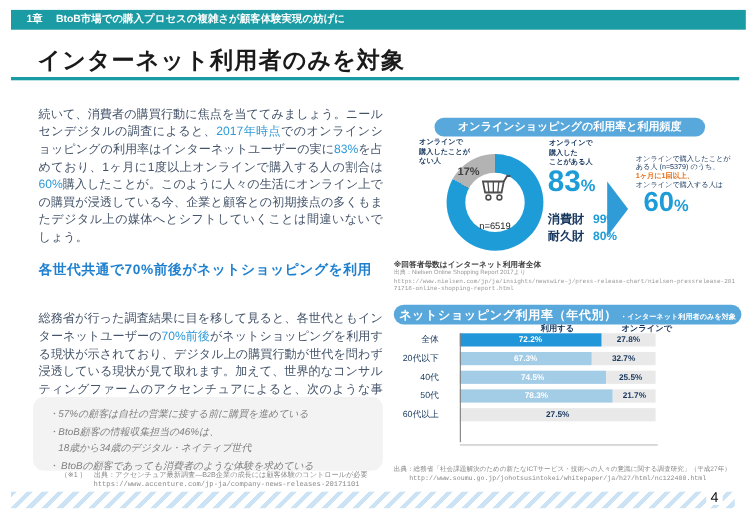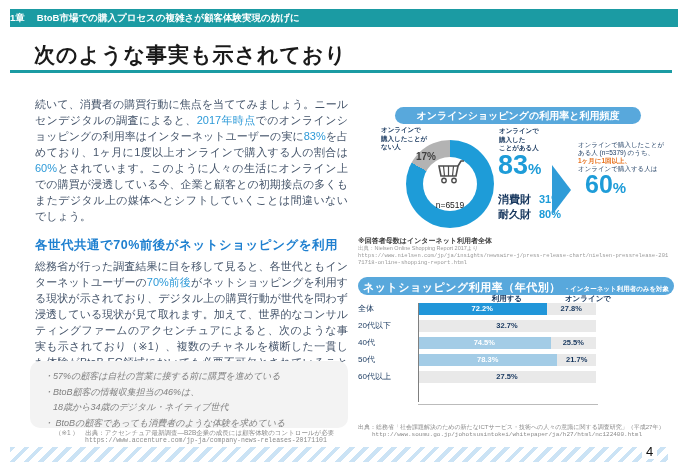--- a/index.html
+++ b/index.html
@@ -3,30 +3,30 @@
 <meta charset="utf-8">
 <style>
   html,body{margin:0;padding:0;}
   body{
     width:678px;height:469px;position:relative;overflow:hidden;background:#fff;
     font-family:"Liberation Sans","DejaVu Sans",sans-serif;
     -webkit-font-smoothing:antialiased;
   }
   
   .chapter-bar{position:absolute;left:10px;right:0;top:9px;height:18px;background:#1B9BA3;
-    color:#fff;font-size:9.5px;font-weight:bold;line-height:18px;box-sizing:border-box;}
+    color:#fff;font-size:9.5px;font-weight:bold;line-height:18px;padding-left:14px;box-sizing:border-box;}
   .chapter-bar .chap{margin-right:12px;}
   .page-title{position:absolute;left:34px;top:41px;font-size:21px;font-weight:bold;color:#1a1a1a;letter-spacing:1px;}
   .title-rule{position:absolute;left:10px;right:6px;top:70px;height:3px;background:#1B9BA3;}
 
   
   .body-col{position:absolute;left:35px;top:96px;width:313px;}
   .para{font-size:11px;line-height:16px;color:#44546A;margin:0 0 0 0;text-align:justify;}
   .em-blue{color:#2E9AD8;}
-  .subhead{font-size:12.5px;font-weight:bold;color:#1F80D0;margin:13px 0 4px 0;letter-spacing:.5px;}
+  .subhead{font-size:12.5px;font-weight:bold;color:#1F80D0;margin:13px 0 28px 0;letter-spacing:.5px;}
   .quote-box{position:absolute;left:30px;top:361px;width:318px;height:67px;background:#F3F3F3;
     border-radius:10px;padding:8px 14px;box-sizing:border-box;}
   .quote-box .bullet{font-size:9px;line-height:15.5px;color:#7F7F7F;font-style:italic;white-space:pre-line;}
   .footnote{position:absolute;left:55px;top:429px;font-size:6.5px;line-height:8px;color:#8a8a8a;}
   .footnote .url{margin-left:30px;color:#8a8a8a;font-family:"Liberation Mono","DejaVu Sans Mono",monospace;}
 
   
   .pill{position:absolute;background:#58A8DC;color:#fff;text-align:center;border-radius:10px;}
   .pill1{left:395px;top:107px;width:246px;height:17px;font-size:10px;font-weight:bold;line-height:17px;}
   .donut{position:absolute;left:406px;top:140px;width:88px;height:88px;border-radius:50%;}
@@ -56,45 +56,45 @@
 
   
   .pill2{left:358px;top:277px;width:316px;height:18px;line-height:18px;}
   .pill2 .main{font-size:11px;font-weight:bold;letter-spacing:.5px;}
   .pill2 .sub{font-size:6.5px;font-weight:bold;margin-left:3px;}
   .col-head{position:absolute;top:294px;font-size:7.5px;font-weight:bold;color:#17375E;width:70px;text-align:right;}
   .col-head.use{left:452px;}
   .col-head.notuse{left:541px;}
   .bar-rows{position:absolute;left:358px;top:303px;width:246px;}
   .bar-row{display:flex;height:12px;margin-bottom:5px;}
-  .bar-label{width:60px;padding-right:5px;box-sizing:border-box;text-align:left;font-size:8px;line-height:12px;color:#17375E;}
+  .bar-label{width:60px;padding-right:19px;box-sizing:border-box;text-align:right;font-size:8px;line-height:12px;color:#17375E;}
   .bar-wrap{width:178px;display:flex;}
   .bar-use{color:#fff;font-size:7.5px;font-weight:bold;line-height:12px;text-align:center;}
   .bar-not{flex:1;background:#E9E9E9;color:#17375E;font-size:7.5px;font-weight:bold;line-height:12px;text-align:center;}
   .axis-v{position:absolute;left:418px;top:303px;width:1px;height:99px;background:#7f7f7f;}
   .axis-h{position:absolute;left:418px;top:404px;width:180px;height:1px;background:#bbb;}
   .chart2-src{position:absolute;left:358px;top:423px;width:316px;font-size:6px;line-height:8px;color:#8a8a8a;}
   .chart2-src .url{margin-left:14px;font-family:"Liberation Mono","DejaVu Sans Mono",monospace;}
 
   
   .stripe-band{position:absolute;left:10px;right:10px;top:447px;height:15px;
     background:repeating-linear-gradient(135deg,#CBE3F5 0 4px,#ffffff 4px 10px);}
   .page-num{position:absolute;left:642px;top:444px;font-size:13px;color:#111;background:#fff;padding:0 4px;z-index:4;}
 </style>
 </head>
 <body>
 
 <div class="chapter-bar">
   <span class="chap">1章</span><span>BtoB市場での購入プロセスの複雑さが顧客体験実現の妨げに</span>
 </div>
-<div class="page-title">次のような事実も示されており</div>
+<div class="page-title">インターネット利用者のみを対象</div>
 <div class="title-rule"></div>
 
 <div class="body-col">
-  <p class="para"><span>続いて、消費者の購買行動に焦点を当ててみましょう。ニールセンデジタルの調査によると、</span><span class="em-blue">2017年時点</span><span>でのオンラインショッピングの利用率はインターネットユーザーの実に</span><span class="em-blue">83%</span><span>を占めており、1ヶ月に1度以上オンラインで購入する人の割合は</span><span class="em-blue">60%</span><span>とされています。このように人々の生活にオンライン上での購買が浸透している今、企業と顧客との初期接点の多くもまたデジタル上の媒体へとシフトしていくことは間違いないでしょう。</span></p>
+  <p class="para"><span>続いて、消費者の購買行動に焦点を当ててみましょう。ニールセンデジタルの調査によると、</span><span class="em-blue">2017年時点</span><span>でのオンラインショッピングの利用率はインターネットユーザーの実に</span><span class="em-blue">83%</span><span>を占めており、1ヶ月に1度以上オンラインで購入する人の割合は</span><span class="em-blue">60%</span><span>購入したことが。このように人々の生活にオンライン上での購買が浸透している今、企業と顧客との初期接点の多くもまたデジタル上の媒体へとシフトしていくことは間違いないでしょう。</span></p>
   <div class="subhead">各世代共通で70%前後がネットショッピングを利用</div>
   <p class="para"><span>総務省が行った調査結果に目を移して見ると、各世代ともインターネットユーザーの</span><span class="em-blue">70%前後</span><span>がネットショッピングを利用する現状が示されており、デジタル上の購買行動が世代を問わず浸透している現状が見て取れます。加えて、世界的なコンサルティングファームのアクセンチュアによると、次のような事実も示されており（※1）、複数のチャネルを横断した一貫した体験がBtoB-EC領域においても必要不可欠とされていることがわかります。</span></p>
 </div>
 
 <div class="quote-box">
   <div class="bullet">・57%の顧客は自社の営業に接する前に購買を進めている</div>
   <div class="bullet">・BtoB顧客の情報収集担当の46%は、
 　18歳から34歳のデジタル・ネイティブ世代</div>
   <div class="bullet">・ BtoBの顧客であっても消費者のような体験を求めている</div>
 </div>
@@ -124,21 +124,21 @@
     <span class="n-label">n=6519</span>
   </div>
 </div>
 
 <div class="tiny-label yes-label">オンラインで
 購入した
 ことがある人</div>
 <div class="big-pct pct-83"><span>83</span><span class="sign">%</span></div>
 
 <div class="goods-row goods-consumer">
-  <span class="g-label">消費財</span><span class="g-val">31%</span>
+  <span class="g-label">消費財</span><span class="g-val">99%</span>
 </div>
 <div class="goods-row goods-durable">
   <span class="g-label">耐久財</span><span class="g-val">80%</span>
 </div>
 
 <div class="arrow-right"></div>
 
 <div class="freq-text">
   <div>オンラインで購入したことが</div>
   <div>ある人 (n=5379) のうち、</div>
@@ -162,20 +162,21 @@
     <div class="bar-row">
       <div class="bar-label">全体</div>
       <div class="bar-wrap">
         <div class="bar-use" style="width: 72.2%; background: rgb(33, 150, 217);">72.2%</div>
         <div class="bar-not">27.8%</div>
       </div>
     </div>
     <div class="bar-row">
       <div class="bar-label">20代以下</div>
       <div class="bar-wrap">
+        <div class="bar-use" style="width: 67.3%; background: rgb(163, 204, 230);">67.3%</div>
         <div class="bar-not">32.7%</div>
       </div>
     </div>
     <div class="bar-row">
       <div class="bar-label">40代</div>
       <div class="bar-wrap">
         <div class="bar-use" style="width: 74.5%; background: rgb(163, 204, 230);">74.5%</div>
         <div class="bar-not">25.5%</div>
       </div>
     </div>

